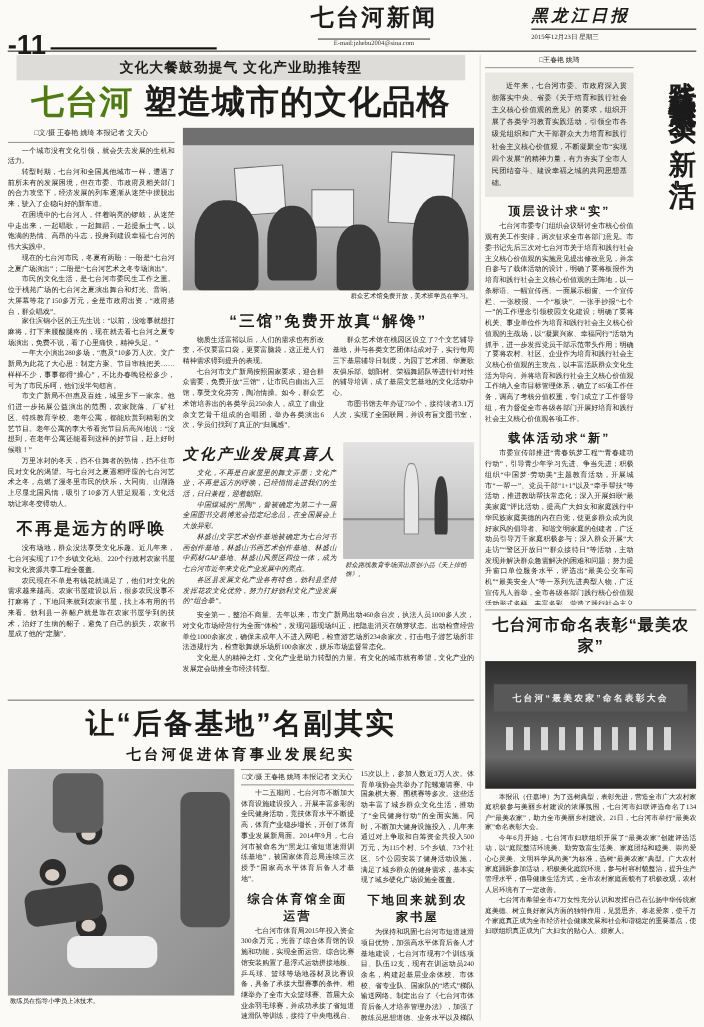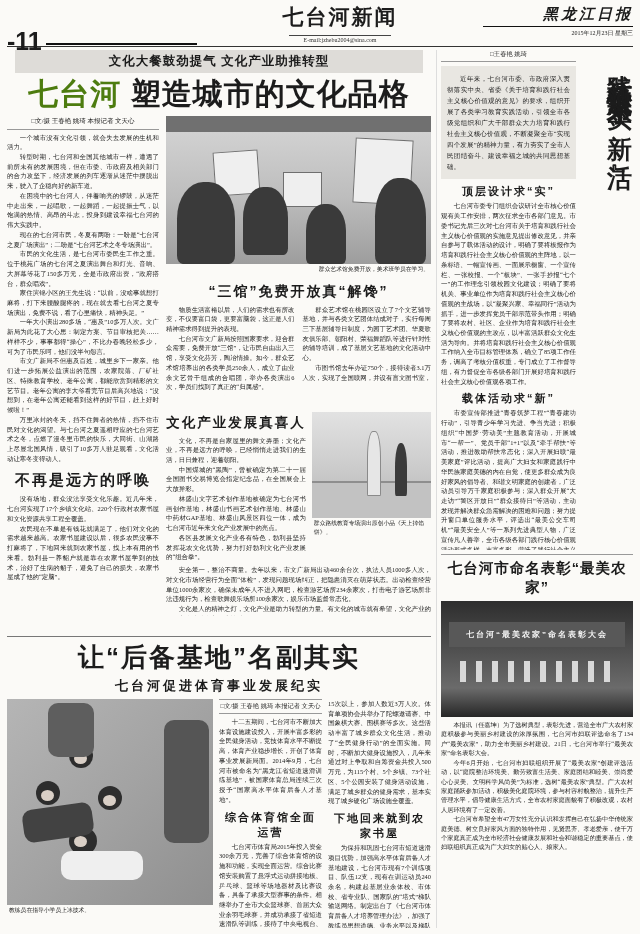--- a/index.html
+++ b/index.html
@@ -13,21 +13,21 @@
         border-bottom:1px solid #333; padding-bottom:2px; }
   .hdr-left{ width:190px; }
   .pgnum-row{ display:flex; align-items:center;margin-top:24px; }
   .pgnum{ font-family:"Liberation Sans",sans-serif; font-weight:bold; font-size:25px; line-height:1; }
   .hline{ flex:1; height:2px; background:#111; margin-left:4px; margin-top:4px; }
   .editors{ margin-left:38px; font-size:5.5px; color:#333; line-height:1.6; }
   .hdr-center{ text-align:center; flex:1; }
   .paper-section-title{ font-family:"Liberation Sans",sans-serif; font-weight:900; font-size:21px;
         letter-spacing:2px; line-height:1.1; }
   .email{ font-size:6px; color:#333; border-top:1px solid #444; display:inline-block; padding:1px 14px 0; }
-  .hdr-right{ width:150px; text-align:right; }
+  .hdr-right{ width:150px; text-align:left; }
   .masthead{ font-family:"Liberation Serif",serif; font-style:italic; font-weight:bold; font-size:15px;
         letter-spacing:3px; }
   .hdr-right .date{ font-size:6px; border-top:1.5px solid #111; margin-top:2px; padding-top:2px; }
   
   .body-cols{ display:flex; gap:5px; margin-top:3px; height:878px; }
   .left-stack{ width:424px; display:flex; flex-direction:column; }
   .right-stack{ width:197px; display:flex; flex-direction:column; border-left:1px solid #ddd; padding-left:4px; }
   
   .main-article{ height:582px; overflow:hidden; }
   .kicker{ background:#dedcd8; text-align:center; font-family:"Liberation Sans",sans-serif;
@@ -40,21 +40,21 @@
   .col-b{ flex:1; overflow:hidden; }
   .byline{ font-size:6.5px; text-align:center; border-bottom:1px solid #999; padding:1px 0 3px; margin-bottom:3px; color:#222; }
   p.body{ font-size:6.4px; line-height:1.52; text-align:justify; text-indent:2em; color:#222; }
   .sec-head{ font-family:"Liberation Sans",sans-serif; font-weight:900; text-align:center;
         font-size:15px; letter-spacing:2px; margin:8px 0 4px; }
   .sec-head.small{ font-size:11px; margin:5px 0 2px; }
   .photo{ position:relative; overflow:hidden; }
   .caption{ font-size:5.8px; color:#222; padding:1px 2px; }
   .caption.right{ text-align:right; }
   .two-col{ column-count:2; column-gap:8px; height:94px; overflow:hidden; margin-top:2px; }
-  .row-b{ display:flex; gap:6px; margin-top:13px; }
+  .row-b{ display:flex; gap:6px; margin-top:3px;font-style:italic; }
   .s4col{ width:54%; overflow:hidden; }
   .p2col{ width:46%; }
   .closing{ margin-top:3px; overflow:hidden; }
   
   .photo1{ height:148px; background:linear-gradient(#d6d6d6 0%, #bdbdbd 55%, #9d9d9d 100%); }
   .photo1 .beam{ position:absolute; top:0; left:0; right:0; height:11%; background:#707070; }
   .canvas{ position:absolute; background:#efefef; border:1px solid #6f6f6f; }
   .figure{ position:absolute; background:#3a3a3a; border-radius:45% 45% 10% 10%; }
   .photo2{ height:106px; background:linear-gradient(#e2e2e2 0%, #cfcfcf 45%, #b5b5b5 100%); }
   .counter{ position:absolute; bottom:0; left:0; right:0; height:34%; background:#c2c2c2; border-top:2px solid #8e8e8e; }

